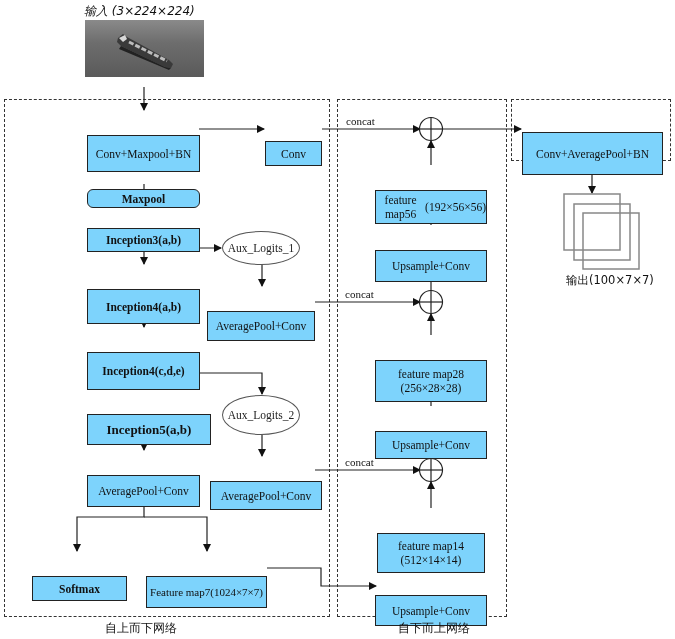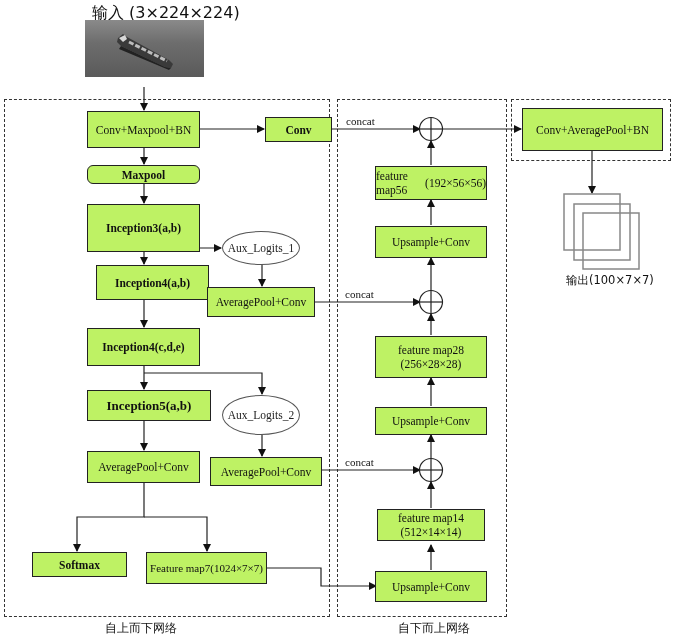--- a/index.html
+++ b/index.html
@@ -1,35 +1,35 @@
 <!DOCTYPE html>
 <html><head>
 <meta charset="utf-8">
 <style>
   html, body { margin: 0; padding: 0; background: #ffffff; }
   body { width: 675px; height: 639px; position: relative; overflow: hidden;
          font-family: "Liberation Serif", "DejaVu Serif", serif; color: #111; }
-  .box { position: absolute; border: 1.3px solid #222; background: #bef264; box-sizing: border-box;
-         display: flex; align-items: center; justify-content: center; 
-         font-size: 11.5px; line-height: 14px; color: #111; }
+  .box { position: absolute; border: 1.3px solid #222; background: #7dd3fc; box-sizing: border-box;
+         display: flex; align-items: center; justify-content: center; text-align: center;
+         font-size: 11.5px; line-height: 14px; color: #111; margin-top: 24px; }
   .box.bold { font-weight: bold; }
   .ellipse { position: absolute; border: 1.2px solid #555; border-radius: 50%; background: #fff;
              box-sizing: border-box; display: flex; align-items: center; justify-content: center;
              font-size: 11.5px; color: #222; font-family: Liberation Serif, serif; }
   .dash { position: absolute; border: 1.2px dashed #333; box-sizing: border-box; }
   .lbl { position: absolute; font-size: 11px; color: #111; white-space: nowrap; }
   .cap { position: absolute; font-size: 12px; color: #111; white-space: nowrap;
          font-family: "DejaVu Sans", sans-serif; }
   svg.wires { position: absolute; left: 0; top: 0; }
   .photo { position: absolute; overflow: hidden; }
 </style>
 </head>
 <body>
 
-<div class="cap" style="left:92px; top:3px; font-size:16px;">输入 (3×224×224)</div>
+<div class="cap" style="left:84px; top:3px; font-size:12px;font-style:italic;">输入 (3×224×224)</div>
 <div class="photo" style="left:85px; top:20px; width:119px; height:57px; background: linear-gradient(180deg,#8a8a8a 0%,#6d6d6d 40%,#5a5a5a 100%);">
   <svg width="119" height="57">
     <polygon points="33,18 38,14 42,17 84,40 88,44 86,48 80,47 36,26 32,22" fill="#3a3a3a"></polygon>
     <polygon points="34,18 40,15 42,19 38,22" fill="#d8d8d8"></polygon>
     <line x1="44" y1="22" x2="82" y2="41" stroke="#bcbcbc" stroke-width="3" stroke-dasharray="5,2"></line>
     <polygon points="36,26 80,47 86,48 84,50 34,29" fill="#222"></polygon>
   </svg>
 </div>
 
 <div class="dash" style="left:4px; top:99px; width:326px; height:518px;"></div>
@@ -114,44 +114,44 @@
 
   <g stroke="#888" stroke-width="1.5" fill="none">
     <rect x="564" y="194" width="56" height="56"></rect>
     <rect x="574" y="204" width="56" height="56"></rect>
     <rect x="583" y="213" width="56" height="56"></rect>
   </g>
 </svg>
 
 <div class="box" style="left:87px; top:111px; width:113px; height:37px;">Conv+Maxpool+BN</div>
 <div class="box bold" style="left:87px; top:165px; width:113px; height:19px;border-radius:6px;">Maxpool</div>
-<div class="box bold" style="left:87px; top:204px; width:113px; height:48px;">Inception3(a,b)</div>
-<div class="box bold" style="left:96px; top:265px; width:113px; height:35px;">Inception4(a,b)</div>
+<div class="box bold" style="left:87px; top:204px; width:113px; height:24px;">Inception3(a,b)</div>
+<div class="box bold" style="left:87px; top:265px; width:113px; height:35px;">Inception4(a,b)</div>
 <div class="box bold" style="left:87px; top:328px; width:113px; height:38px;">Inception4(c,d,e)</div>
 <div class="box bold" style="left:87px; top:390px; width:124px; height:31px; font-size:13px;">Inception5(a,b)</div>
 <div class="box" style="left:87px; top:451px; width:113px; height:32px;">AveragePool+Conv</div>
 <div class="box bold" style="left:32px; top:552px; width:95px; height:25px;">Softmax</div>
 <div class="box" style="left:146px; top:552px; width:121px; height:32px; font-size:11px;">Feature map7(1024×7×7)</div>
 
-<div class="box" style="left:265px; top:117px; width:67px; height:25px;font-weight:bold;">Conv</div>
+<div class="box" style="left:265px; top:117px; width:57px; height:25px;">Conv</div>
 
 <div class="ellipse" style="left:222px; top:231px; width:78px; height:34px;">Aux_Logits_1</div>
 <div class="box" style="left:207px; top:287px; width:108px; height:30px;">AveragePool+Conv</div>
 
 <div class="ellipse" style="left:222px; top:395px; width:78px; height:40px;">Aux_Logits_2</div>
 <div class="box" style="left:210px; top:457px; width:112px; height:29px;">AveragePool+Conv</div>
 
 <div class="cap" style="left:105px; top:620px;">自上而下网络</div>
 
 <div class="lbl" style="left:346px; top:115px;">concat</div>
 <div class="lbl" style="left:345px; top:288px;">concat</div>
 <div class="lbl" style="left:345px; top:456px;">concat</div>
 
 <div class="box" style="left:375px; top:571px; width:112px; height:31px;">Upsample+Conv</div>
-<div class="box" style="left:377px; top:509px; width:108px; height:32px; flex-direction:column;">
+<div class="box" style="left:377px; top:509px; width:108px; height:40px; flex-direction:column;">
   <span>feature map14</span>
   <span>(512×14×14)</span>
 </div>
 <div class="box" style="left:375px; top:407px; width:112px; height:28px;">Upsample+Conv</div>
 <div class="box" style="left:375px; top:336px; width:112px; height:42px; flex-direction:column;">
   <span>feature map28</span>
   <span>(256×28×28)</span>
 </div>
 <div class="box" style="left:375px; top:226px; width:112px; height:32px;">Upsample+Conv</div>
 <div class="box" style="left:375px; top:166px; width:112px; height:34px; flex-direction:row;">

